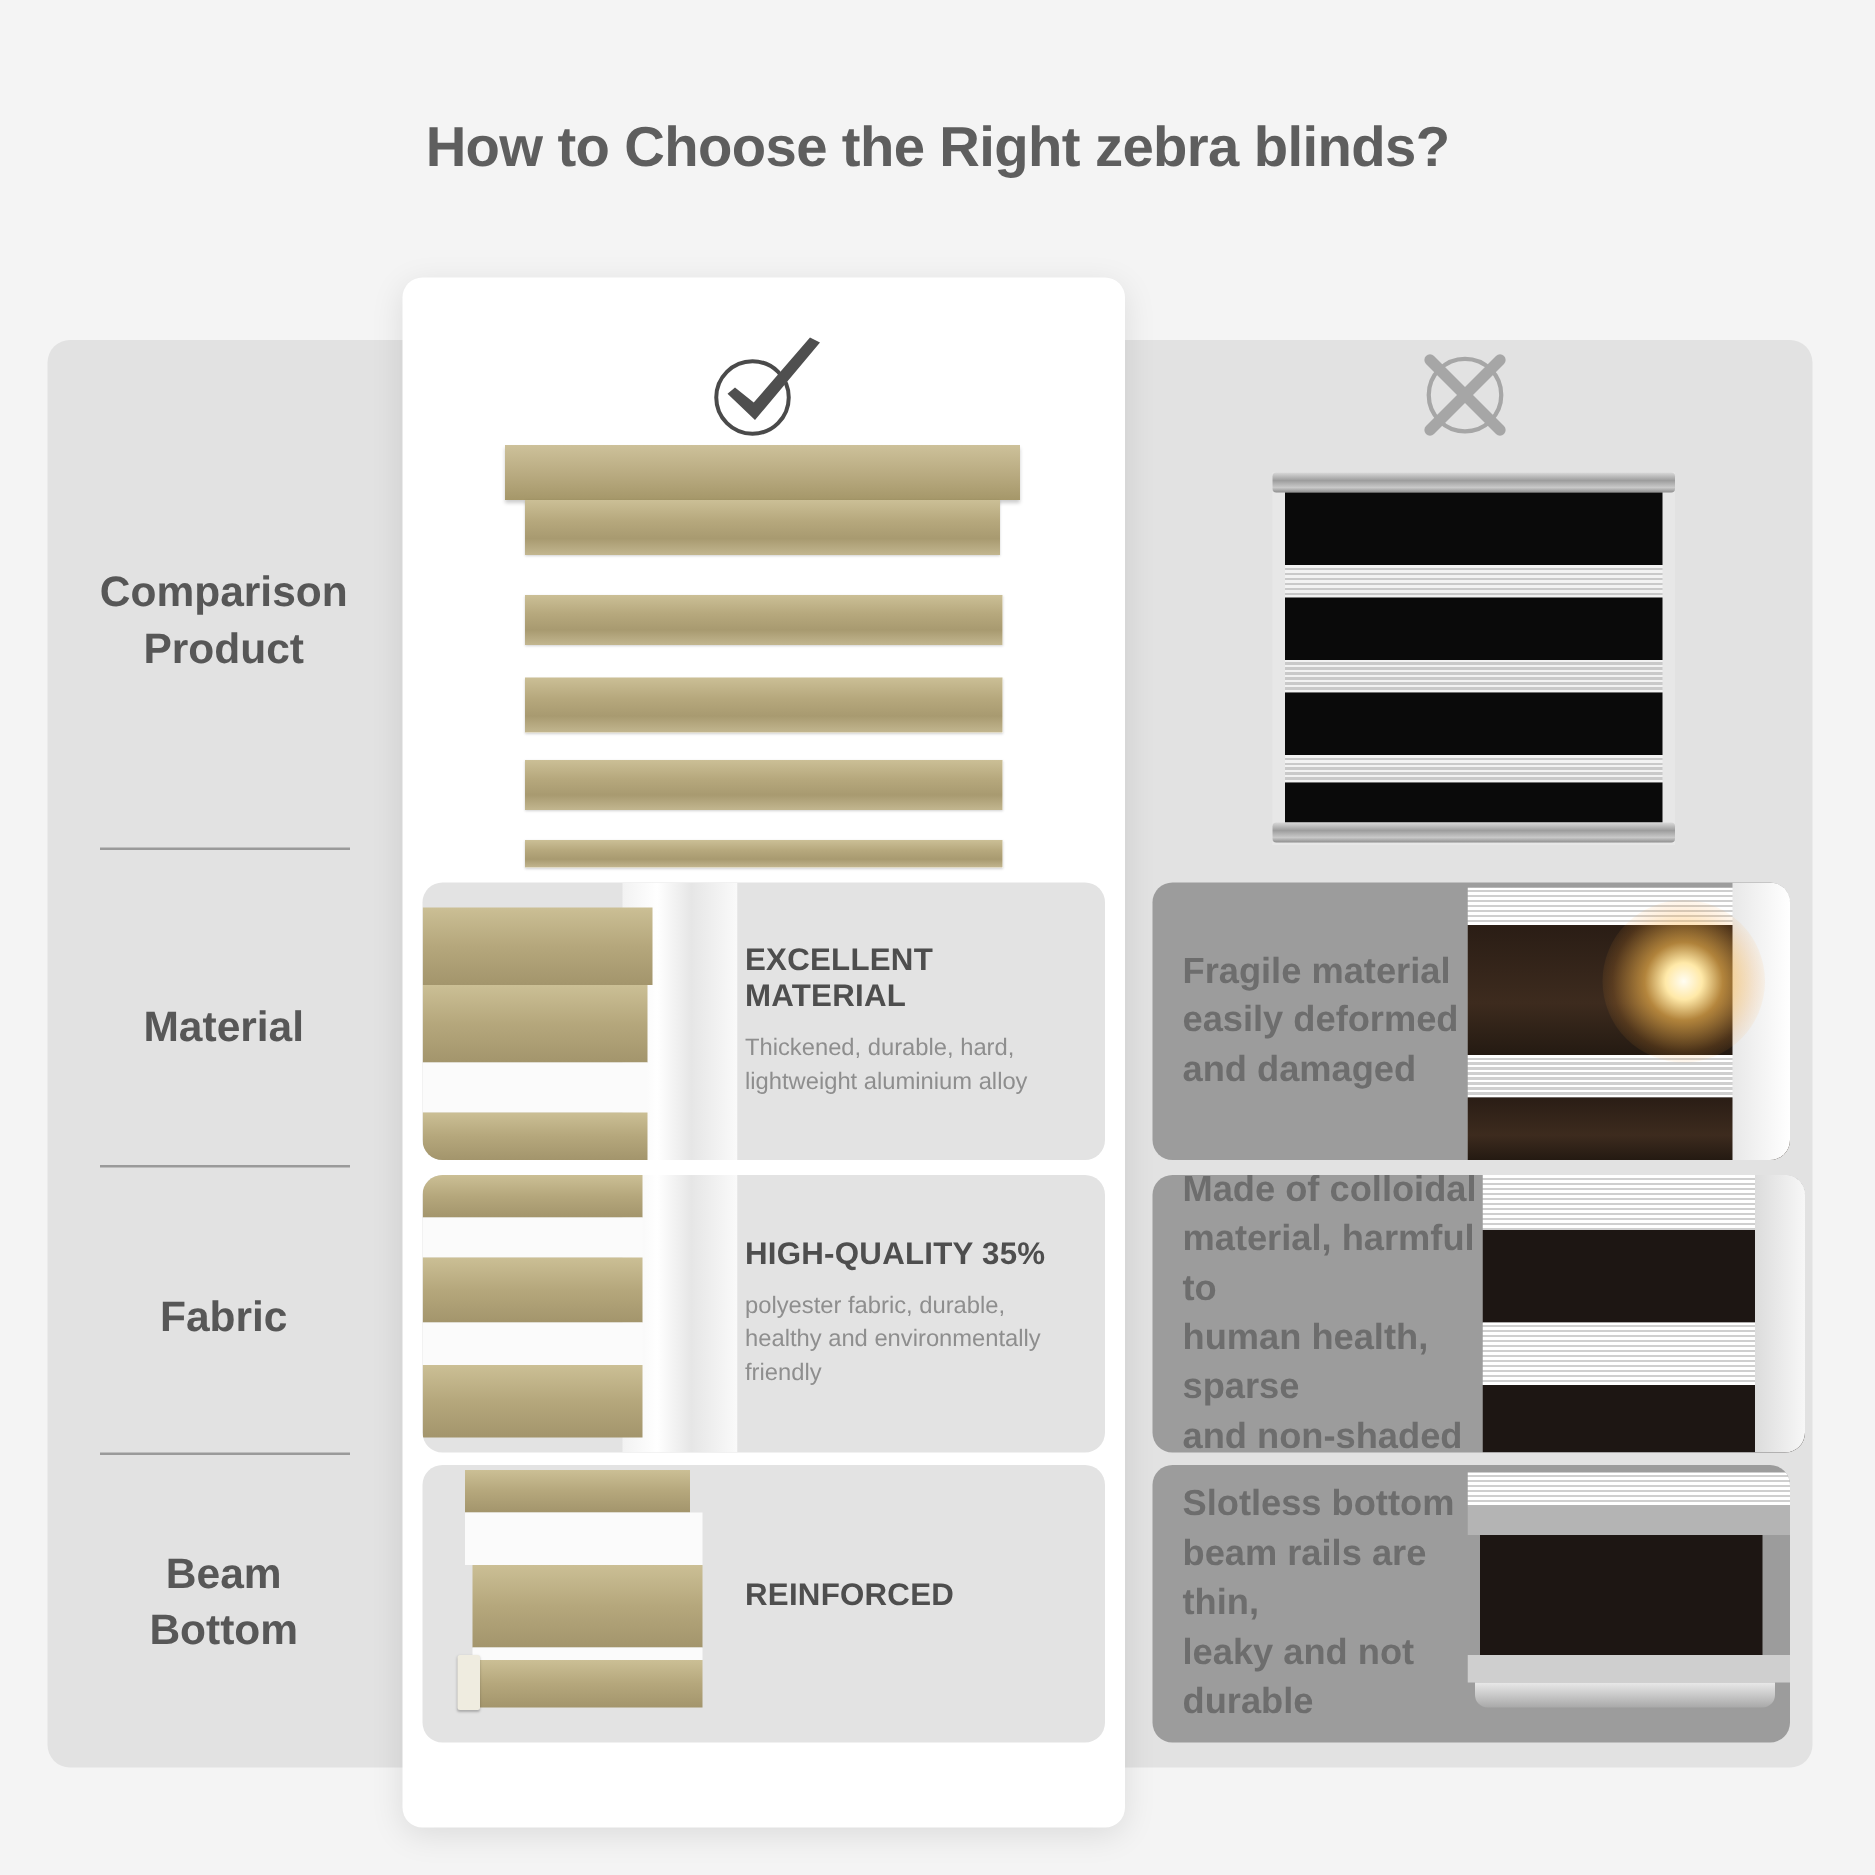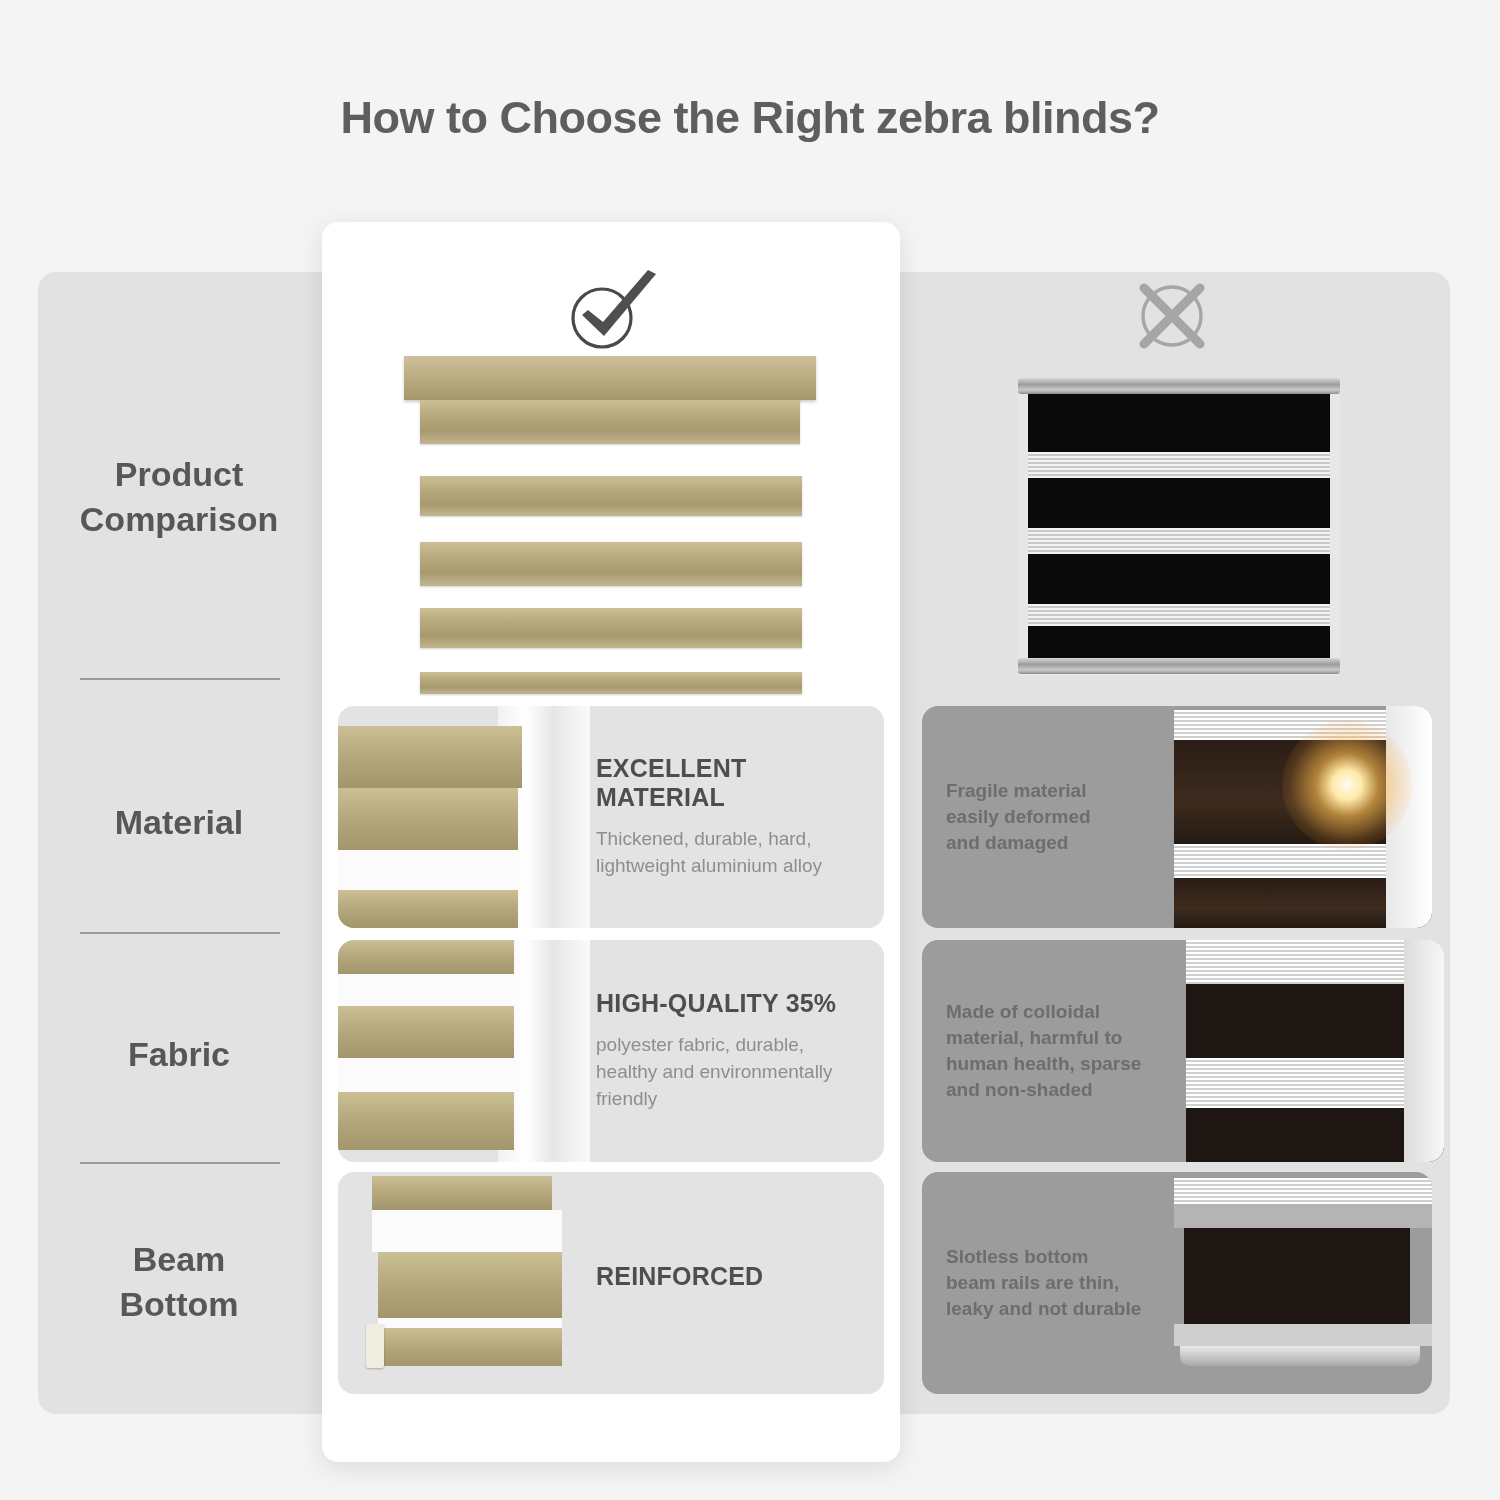--- a/index.html
+++ b/index.html
@@ -120,21 +120,21 @@
     font-size:25px;font-weight:bold;color:#4e4e4e;margin-bottom:14px;
     letter-spacing:0.2px;
   }
   .fbody{font-size:19px;color:#8e8e8e;line-height:1.42;}
 
   .ftext.bad{
     position:absolute;left:24px;top:0;width:250px;height:222px;
     display:flex;align-items:center;
   }
   .bad-text{
-    font-size:19px;font-weight:bold;color:#6d6d6d;line-height:1.36;
+    font-size:29px;font-weight:bold;color:#6d6d6d;line-height:1.36;
   }
 
   
   .ph-frame{
     position:absolute;right:0;top:0;width:92px;height:100%;
     background:linear-gradient(90deg,#f2f2f2 0%,#ffffff 30%,#e6e6e6 60%,#fafafa 100%);
   }
   .ph-tan{
     position:absolute;left:0;width:100%;
     background:linear-gradient(180deg,#cbbf95 0%,#b5a77c 50%,#a3956c 100%);
@@ -161,22 +161,22 @@
 </style>
 </head>
 <body>
 
 <div class="title">How to Choose the Right zebra blinds?</div>
 
 <div class="panel"></div>
 
 <div class="labels">
   <div class="label-cell l0">
+    <div>Comparison</div>
     <div>Product</div>
-    <div>Comparison</div>
   </div>
   <div class="divider d0"></div>
 
   <div class="label-cell l1">
     <div>Material</div>
   </div>
   <div class="divider d1"></div>
 
   <div class="label-cell l2">
     <div>Fabric</div>

